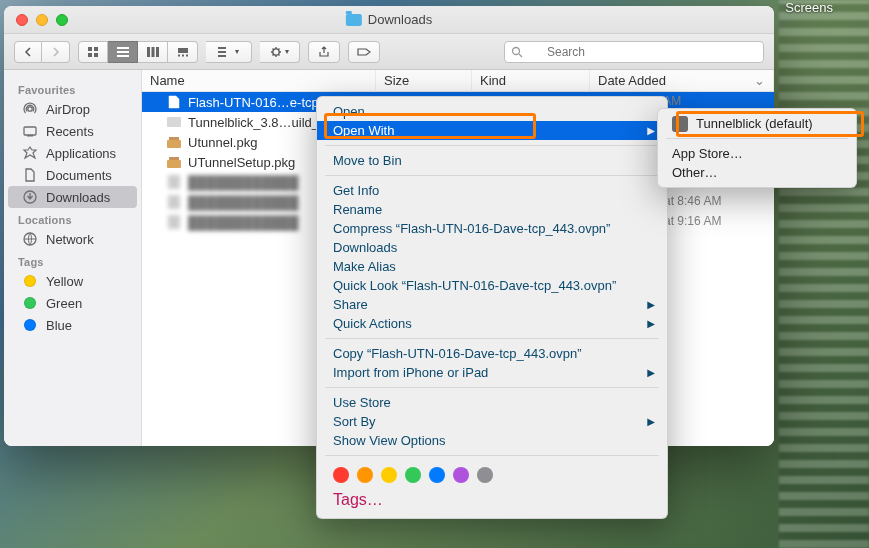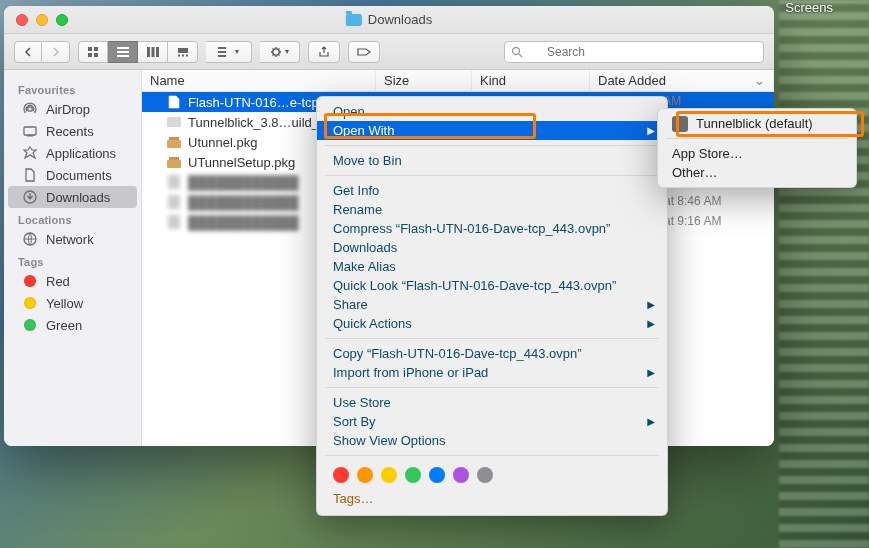--- a/index.html
+++ b/index.html
@@ -53,21 +53,21 @@
 .date-hint{position:absolute;left:512px;font-size:12px;color:#888}
 
 
 .ctx-menu{position:absolute;top:96px;left:316px;width:352px;background:#efefef;border:1px solid rgba(0,0,0,.12);border-radius:6px;box-shadow:0 10px 36px rgba(0,0,0,.35);padding:5px 0;z-index:5}
 .ctx-item{height:19px;padding:0 16px;display:flex;align-items:center;font-size:13px;color:#0c4a6e;position:relative;white-space:nowrap}
 .ctx-item.highlight{background:#0569e3;color:#fff}
 .ctx-item .chev{position:absolute;right:12px;font-size:10px}
 .ctx-sep{height:1px;background:#d6d6d6;margin:5px 8px}
 .ctx-tags{display:flex;gap:8px;padding:6px 16px}
 .ctx-tags span{width:16px;height:16px;border-radius:50%}
-.ctx-taglabel{padding:2px 16px 4px;font-size:13px;color:#a16207}
+.ctx-taglabel{padding:2px 16px 4px;font-size:16px;color:#be185d}
 
 .highlight-box{position:absolute;border:3px solid #ff7a00;border-radius:3px;pointer-events:none;z-index:8}
 
 
 .sub-menu{position:absolute;top:108px;left:657px;width:200px;background:#efefef;border:1px solid rgba(0,0,0,.12);border-radius:6px;box-shadow:0 10px 36px rgba(0,0,0,.35);padding:5px 0;z-index:6}
 .sub-item{height:19px;padding:0 14px;display:flex;align-items:center;gap:8px;font-size:13px;color:#222}
 .sub-ic{width:16px;height:16px;border-radius:3px;background:#6b6b6b;display:inline-block}
 
 
 svg{display:block}
@@ -228,35 +228,35 @@
             <svg width="16" height="16" viewBox="0 0 16 16">
               <circle cx="8" cy="8" r="6" fill="none" stroke="#6e6e73" stroke-width="1.3"></circle>
               <path d="M2 8h12M8 2c2 3 2 9 0 12M8 2c-2 3-2 9 0 12" fill="none" stroke="#6e6e73" stroke-width="1"></path>
             </svg>
           </span>
           <span>Network</span>
         </div>
         <div class="sb-header">Tags</div>
         <div class="sb-item">
           <span class="sb-ic">
-            <span class="tag-dot" style="background: rgb(255, 59, 48);"></span>
-          </span>
-          <span>Red</span>
-        </div>
-        <div class="sb-item">
-          <span class="sb-ic">
             <span class="tag-dot" style="background: rgb(255, 204, 0);"></span>
           </span>
           <span>Yellow</span>
         </div>
         <div class="sb-item">
           <span class="sb-ic">
             <span class="tag-dot" style="background: rgb(52, 199, 89);"></span>
           </span>
           <span>Green</span>
+        </div>
+        <div class="sb-item">
+          <span class="sb-ic">
+            <span class="tag-dot" style="background: rgb(0, 122, 255);"></span>
+          </span>
+          <span>Blue</span>
         </div>
       </div>
     <div class="main">
       <div class="col-header">
         <div class="col-name">Name</div>
         <div class="col-size">Size</div>
         <div class="col-kind">Kind</div>
         <div class="col-date">
             <span>Date Added</span>
             <span class="sort">⌄</span>

